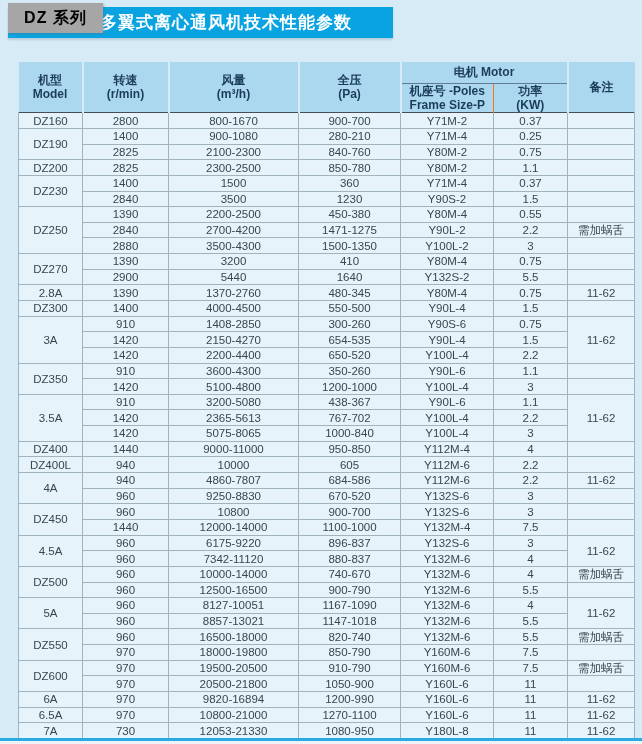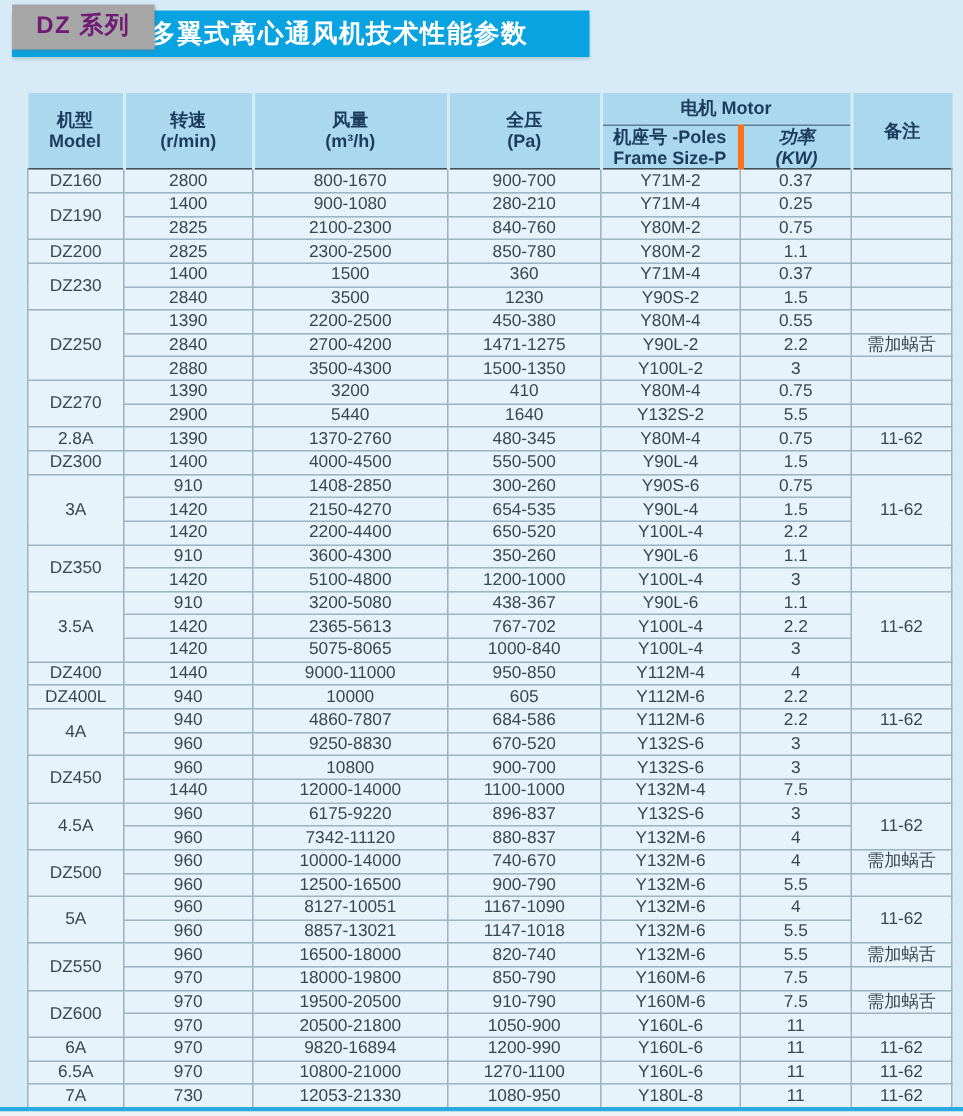--- a/index.html
+++ b/index.html
@@ -22,42 +22,42 @@
     color:#ffffff;font-weight:bold;font-size:17px;letter-spacing:1px;
     white-space:nowrap;
   }
   .series-box{
     position:absolute;left:8px;top:3px;width:95px;height:30px;
     background:#A6A6A6;
     box-shadow:1px 1px 2px rgba(90,110,125,.45);
     text-align:center;
   }
   .series-box span{
-    line-height:30px;color:#701a75;font-weight:bold;font-size:16px;
+    line-height:30px;color:#000000;font-weight:bold;font-size:16px;
     letter-spacing:1px;white-space:nowrap;
   }
   
   table{
     border-collapse:collapse;table-layout:fixed;
     position:absolute;left:18px;top:62px;width:616px;
   }
   col.c-model{width:64px;}  col.c-speed{width:86px;}
   col.c-air{width:130px;}   col.c-press{width:102px;}
   col.c-frame{width:93px;}  col.c-power{width:74px;}
   col.c-note{width:67px;}
   thead th{
     background:#ABD8EE;color:#1C3C5C;font-weight:bold;font-size:12px;
     line-height:1.18;padding:0;text-align:center;vertical-align:middle;
     border:0;
   }
   thead tr.h1 th{height:21px;}
   thead tr.h2 th{height:28px;}
   thead th.sep{border-left:2px solid #D7EBF7;}
   thead th.motor-group{border-bottom:1px solid #5E7C94;}
-  thead th.sub-power{border-left:4px solid #f97316;font-style:italic;}
+  thead th.sub-power{border-left:1px solid #f97316;}
   thead th div{line-height:1.18;}
   tbody td{
     background:#E6F3FB;color:#37474F;font-size:11.5px;
     text-align:center;vertical-align:middle;padding:0;
     height:14.65px;line-height:14px;
     border:1px solid #9FB4BF;
     overflow:hidden;white-space:nowrap;
   }
   tbody tr.group-start td{border-top:1px solid #474E53;}
   tbody tr:first-child td{border-top:1px solid #474E53;margin-left:47px;}

